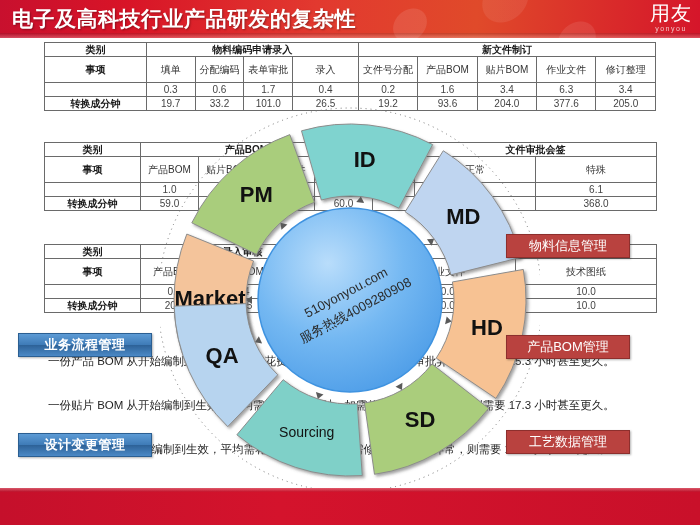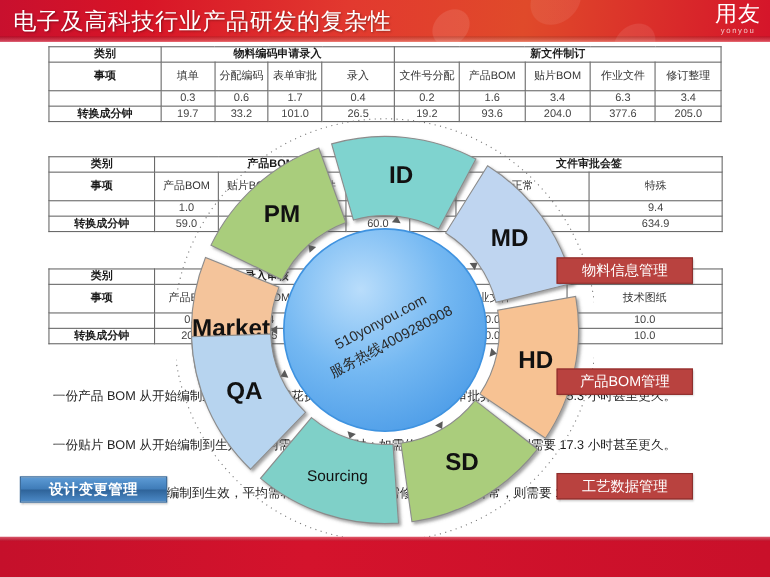--- a/index.html
+++ b/index.html
@@ -21,21 +21,21 @@
       radial-gradient(circle at 120px 30px, rgba(255,255,255,.08) 0 22px, transparent 23px),
       radial-gradient(circle at 200px 70px, rgba(255,255,255,.09) 0 18px, transparent 19px);
     transform:skewX(-12deg);
   }
   .header:after{
     content:"";position:absolute;left:0;bottom:0;width:700px;height:5px;
     background:linear-gradient(180deg,rgba(0,0,0,.12),rgba(255,255,255,.25));
   }
   .header-title{
     position:absolute;left:12px;top:5px;
-    font-size:21px;font-weight:normal;color:#ffffff;letter-spacing:.5px;
+    font-size:21px;font-weight:bold;color:#ffffff;letter-spacing:.5px;
     text-shadow:1px 1px 2px rgba(0,0,0,.35);
     white-space:nowrap;
   }
   .logo{position:absolute;right:8px;top:3px;text-align:center;line-height:1;}
   .logo-cn{font-size:20px;font-weight:normal;color:#ffffff;letter-spacing:1px;}
   .logo-en{font-size:7px;color:#f0c7c7;letter-spacing:1.5px;margin-top:2px;}
 
   
   .sheet{position:absolute;left:0;top:38px;width:640px;height:450px;}
   table.grid{
@@ -210,31 +210,31 @@
       <td>特殊</td>
     </tr>
     <tr>
       <td>&nbsp;</td>
       <td class="val">1.0</td>
       <td class="val">1.2</td>
       <td class="val">1.2</td>
       <td class="val">1.0</td>
       <td>&nbsp;</td>
       <td class="val">1.8</td>
-      <td class="val">9.4</td>
+      <td class="val">6.1</td>
     </tr>
     <tr>
       <td class="rowlbl">转换成分钟</td>
       <td class="val">59.0</td>
       <td class="val">70.0</td>
       <td class="val">70.0</td>
       <td class="val">60.0</td>
       <td>&nbsp;</td>
       <td class="val">109.4</td>
-      <td class="val">634.9</td>
+      <td class="val">368.0</td>
     </tr>
   </tbody>
     </table>
 
   <table class="grid" id="block3">
     <colgroup>
       <col style="width:96px">
         <col style="width:68px">
         <col style="width:68px">
         <col style="width:68px">
@@ -325,20 +325,23 @@
           <path d="M 200.87096017983598 96.56972288169958 L 204.22187698170313 102.95496810697982 L 196.26570181875695 102.1187404008386 Z" fill="#5a5a5a"></path>
           <path d="M 274.1377674149945 138.8703337615828 L 271.63480645791475 145.63311325283743 L 266.93252443957493 139.16097729783783 Z" fill="#5a5a5a"></path>
           <path d="M 291.7273504763158 221.62281584504697 L 285.0268181086419 224.28793610307565 L 286.69011163518394 216.4627552972052 Z" fill="#5a5a5a"></path>
           <path d="M 242 290.0666419935816 L 235.53589838486224 286.87048957087495 L 242.46410161513776 282.87048957087495 Z" fill="#5a5a5a"></path>
           <path d="M 157.86223258500547 298.909877694696 L 155.91210848607454 291.9674706194253 L 163.52056061643577 294.43960657442483 Z" fill="#5a5a5a"></path>
           <path d="M 94.99127240516952 242.30061087988327 L 98.84559857872193 236.20600919085805 L 102.09949172332833 243.51437285199884 Z" fill="#5a5a5a"></path>
         </g>
     </svg>
   </div>
 
+  <div class="tag-blue" style="top:295px">
+      <span>业务流程管理</span>
+    </div>
   <div class="tag-blue" style="top:395px">
       <span>设计变更管理</span>
     </div>
 
   <div class="tag-red" style="top:196px">
       <span>物料信息管理</span>
     </div>
   <div class="tag-red" style="top:297px">
       <span>产品BOM管理</span>
     </div>

